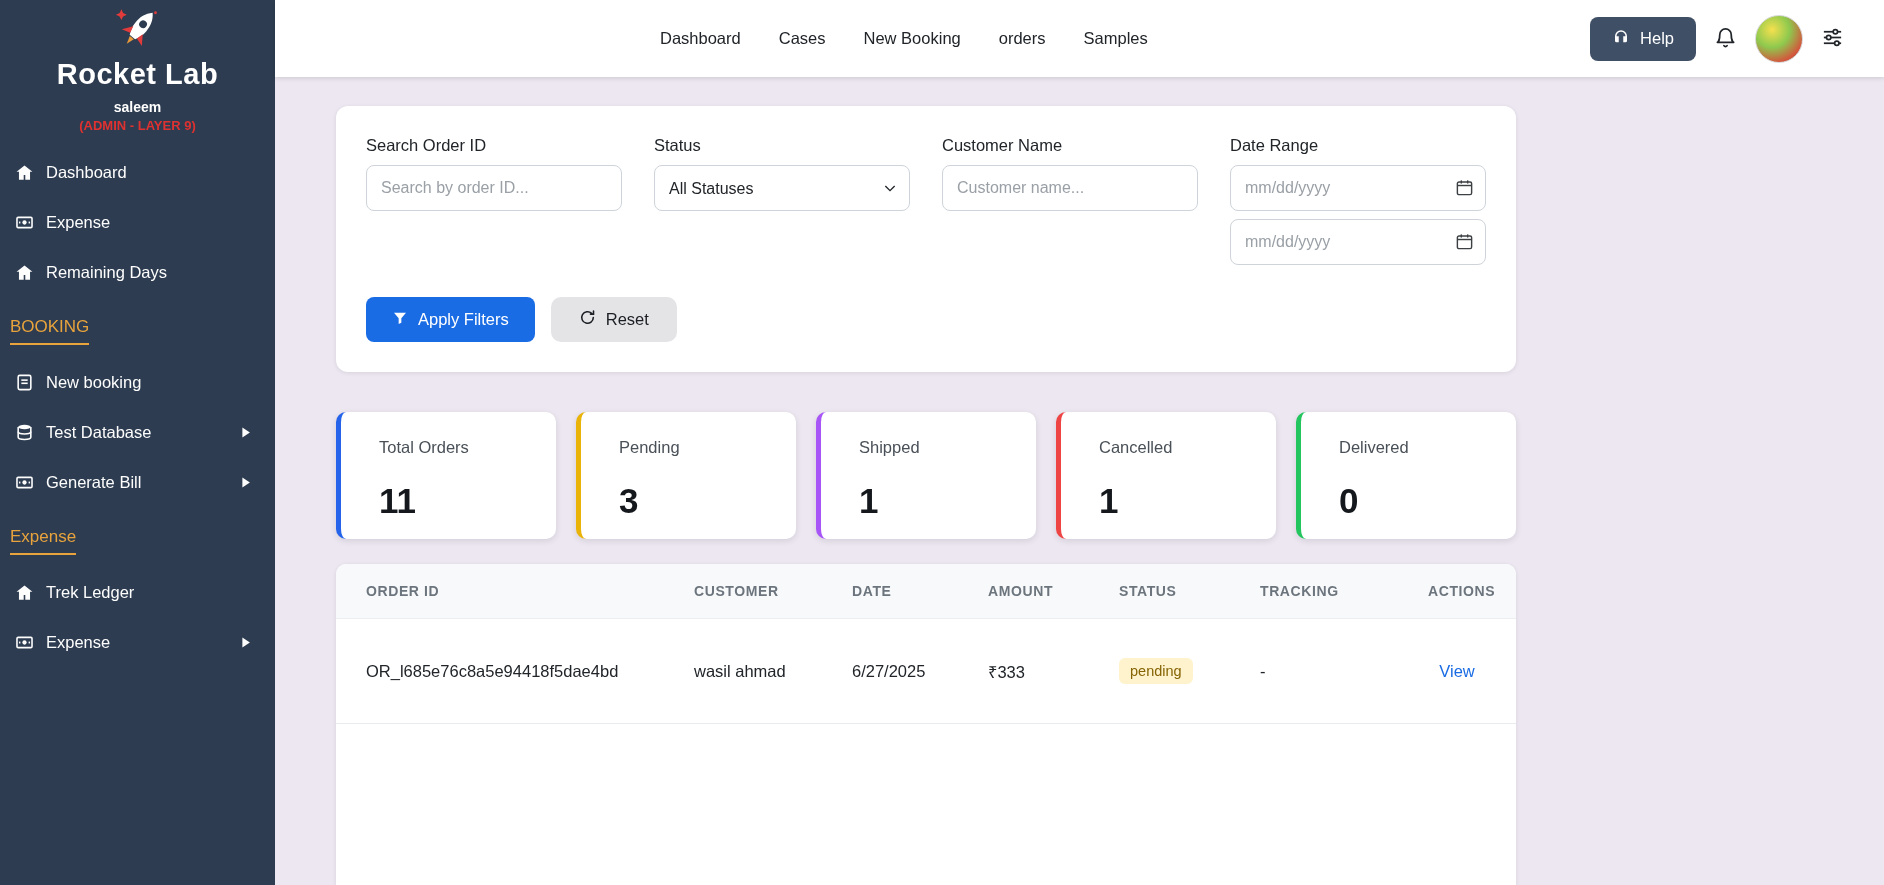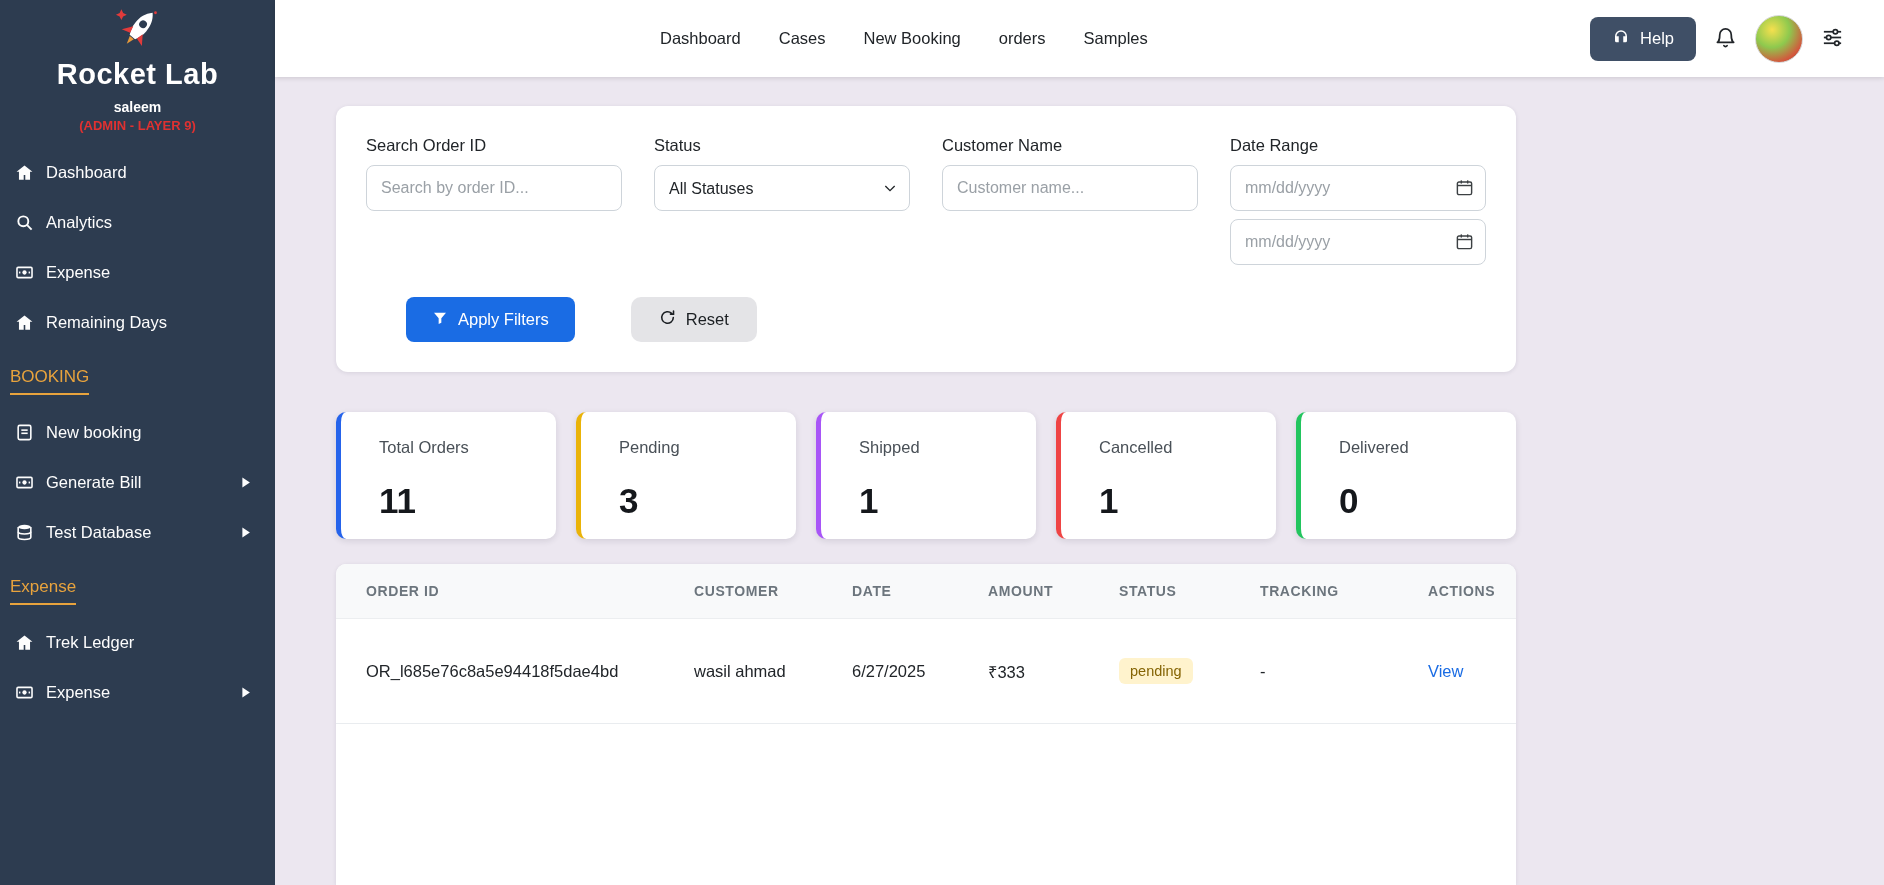--- a/index.html
+++ b/index.html
@@ -83,21 +83,21 @@
     color: #212529; background: #fff; outline: none;
   }
   .f-input::placeholder { color: #9aa0a6; }
   .select-wrap, .date-wrap { position: relative; }
   .f-select { appearance: none; -webkit-appearance: none; padding-right: 36px; }
   .select-chevron { position: absolute; right: 12px; top: 15px; pointer-events: none; }
   .date-stack { display: flex; flex-direction: column; gap: 8px; }
   .date-wrap .f-input { padding-right: 40px; color: #6b7075; }
   .cal-icon { position: absolute; right: 12px; top: 13px; cursor: pointer; }
   .filter-actions { display: flex; gap: 16px; margin-top: 32px; }
-  .btn { display: inline-flex; align-items: center; gap: 10px; height: 45px; border: none; border-radius: 8px; font-size: 16.5px; font-family: inherit; cursor: pointer; margin-left: 40px; }
+  .btn { display: inline-flex; align-items: center; gap: 10px; height: 45px; border: none; border-radius: 8px; font-size: 16.5px; font-family: inherit; cursor: pointer; }
   .btn-primary { background: var(--color-primary, #1a6ce4); color: #fff; padding: 0 26px; }
   .btn-secondary { background: #e4e4e7; color: #1b1f23; padding: 0 28px; border-radius: 10px; }
 
   
   .stats-row { display: flex; gap: 20px; margin-top: 40px; }
   .stat-card {
     width: 220px; height: 127px; background: #fff;
     border-radius: 10px; border-left: 5px solid var(--accent, #2563eb);
     box-shadow: 0 2px 6px rgba(30,30,60,.12);
     padding: 26px 38px;
@@ -117,21 +117,21 @@
     grid-template-columns: 328px 158px 136px 131px 141px 168px 1fr;
     align-items: center;
     padding: 0 30px;
   }
   .t-head {
     height: 55px; background: #f8f9fa;
     font-size: 14px; font-weight: 700; letter-spacing: .6px; color: #6c757d;
     border-bottom: 1px solid #eceef0;
   }
   .t-body-row { height: 105px; font-size: 16.5px; border-bottom: 1px solid #e9ecef; }
-  .cell-right { text-align: left; }
+  .cell-right { text-align: center; }
   .badge-pending {
     display: inline-block;
     background: var(--color-badge_pending_bg, #fff3cd);
     color: var(--color-badge_pending_text, #856404);
     font-size: 14.5px; padding: 5px 11px; border-radius: 6px;
   }
   .view-link { color: var(--color-link, #1a6ce4); cursor: pointer; text-decoration: none; font-size: 16.5px; }
 </style>
 </head>
 <body>
@@ -161,29 +161,20 @@
 
     <div class="side-item">
       <span class="s-icon">
         <svg viewBox="0 0 24 24" width="19" height="19" fill="currentColor">
             <path d="M12 3 2 11.2h3V21h6v-6h2v6h6v-9.8h3L12 3z"></path>
           </svg>
       </span>
       <span>Dashboard</span>
     </div>
 
-    <div class="side-item">
-      <span class="s-icon">
-        <svg viewBox="0 0 24 24" width="19" height="19" fill="none" stroke="currentColor" stroke-width="2.4">
-            <circle cx="10.5" cy="10.5" r="6.3"></circle>
-            <line x1="15.4" y1="15.4" x2="21" y2="21"></line>
-          </svg>
-      </span>
-      <span>Analytics</span>
-    </div>
 
     <div class="side-item">
       <span class="s-icon">
         <svg viewBox="0 0 24 24" width="19" height="19">
             <rect x="2.5" y="5.5" width="19" height="13" rx="1.5" fill="none" stroke="currentColor" stroke-width="2"></rect>
             <circle cx="12" cy="12" r="2.7" fill="currentColor"></circle>
             <rect x="5" y="10.8" width="1.8" height="2.4" fill="currentColor"></rect>
             <rect x="17.2" y="10.8" width="1.8" height="2.4" fill="currentColor"></rect>
           </svg>
       </span>
@@ -210,43 +201,43 @@
             <line x1="8" y1="9" x2="16" y2="9" stroke="currentColor" stroke-width="2"></line>
             <line x1="8" y1="13" x2="16" y2="13" stroke="currentColor" stroke-width="2"></line>
           </svg>
       </span>
       <span>New booking</span>
     </div>
 
     <div class="side-item">
       <span class="s-icon">
         <svg viewBox="0 0 24 24" width="19" height="19">
+            <ellipse cx="12" cy="5" rx="8" ry="2.8" fill="currentColor"></ellipse>
+            <path d="M4 5v6c0 1.55 3.58 2.8 8 2.8s8-1.25 8-2.8V5" fill="none" stroke="currentColor" stroke-width="2"></path>
+            <path d="M4 11v7c0 1.55 3.58 2.8 8 2.8s8-1.25 8-2.8v-7" fill="none" stroke="currentColor" stroke-width="2"></path>
+          </svg>
+      </span>
+      <span>Test Database</span>
+      <span class="arrow">
+        <svg viewBox="0 0 24 24" width="15" height="15" fill="currentColor">
+            <path d="M7 4l12 8-12 8z"></path>
+          </svg>
+      </span>
+    </div>
+
+    <div class="side-item">
+      <span class="s-icon">
+        <svg viewBox="0 0 24 24" width="19" height="19">
             <rect x="2.5" y="5.5" width="19" height="13" rx="1.5" fill="none" stroke="currentColor" stroke-width="2"></rect>
             <circle cx="12" cy="12" r="2.7" fill="currentColor"></circle>
             <rect x="5" y="10.8" width="1.8" height="2.4" fill="currentColor"></rect>
             <rect x="17.2" y="10.8" width="1.8" height="2.4" fill="currentColor"></rect>
           </svg>
       </span>
       <span>Generate Bill</span>
-      <span class="arrow">
-        <svg viewBox="0 0 24 24" width="15" height="15" fill="currentColor">
-            <path d="M7 4l12 8-12 8z"></path>
-          </svg>
-      </span>
-    </div>
-
-    <div class="side-item">
-      <span class="s-icon">
-        <svg viewBox="0 0 24 24" width="19" height="19">
-            <ellipse cx="12" cy="5" rx="8" ry="2.8" fill="currentColor"></ellipse>
-            <path d="M4 5v6c0 1.55 3.58 2.8 8 2.8s8-1.25 8-2.8V5" fill="none" stroke="currentColor" stroke-width="2"></path>
-            <path d="M4 11v7c0 1.55 3.58 2.8 8 2.8s8-1.25 8-2.8v-7" fill="none" stroke="currentColor" stroke-width="2"></path>
-          </svg>
-      </span>
-      <span>Test Database</span>
       <span class="arrow">
         <svg viewBox="0 0 24 24" width="15" height="15" fill="currentColor">
             <path d="M7 4l12 8-12 8z"></path>
           </svg>
       </span>
     </div>
 
     <div class="side-section">
       <span>Expense</span>
     </div>

